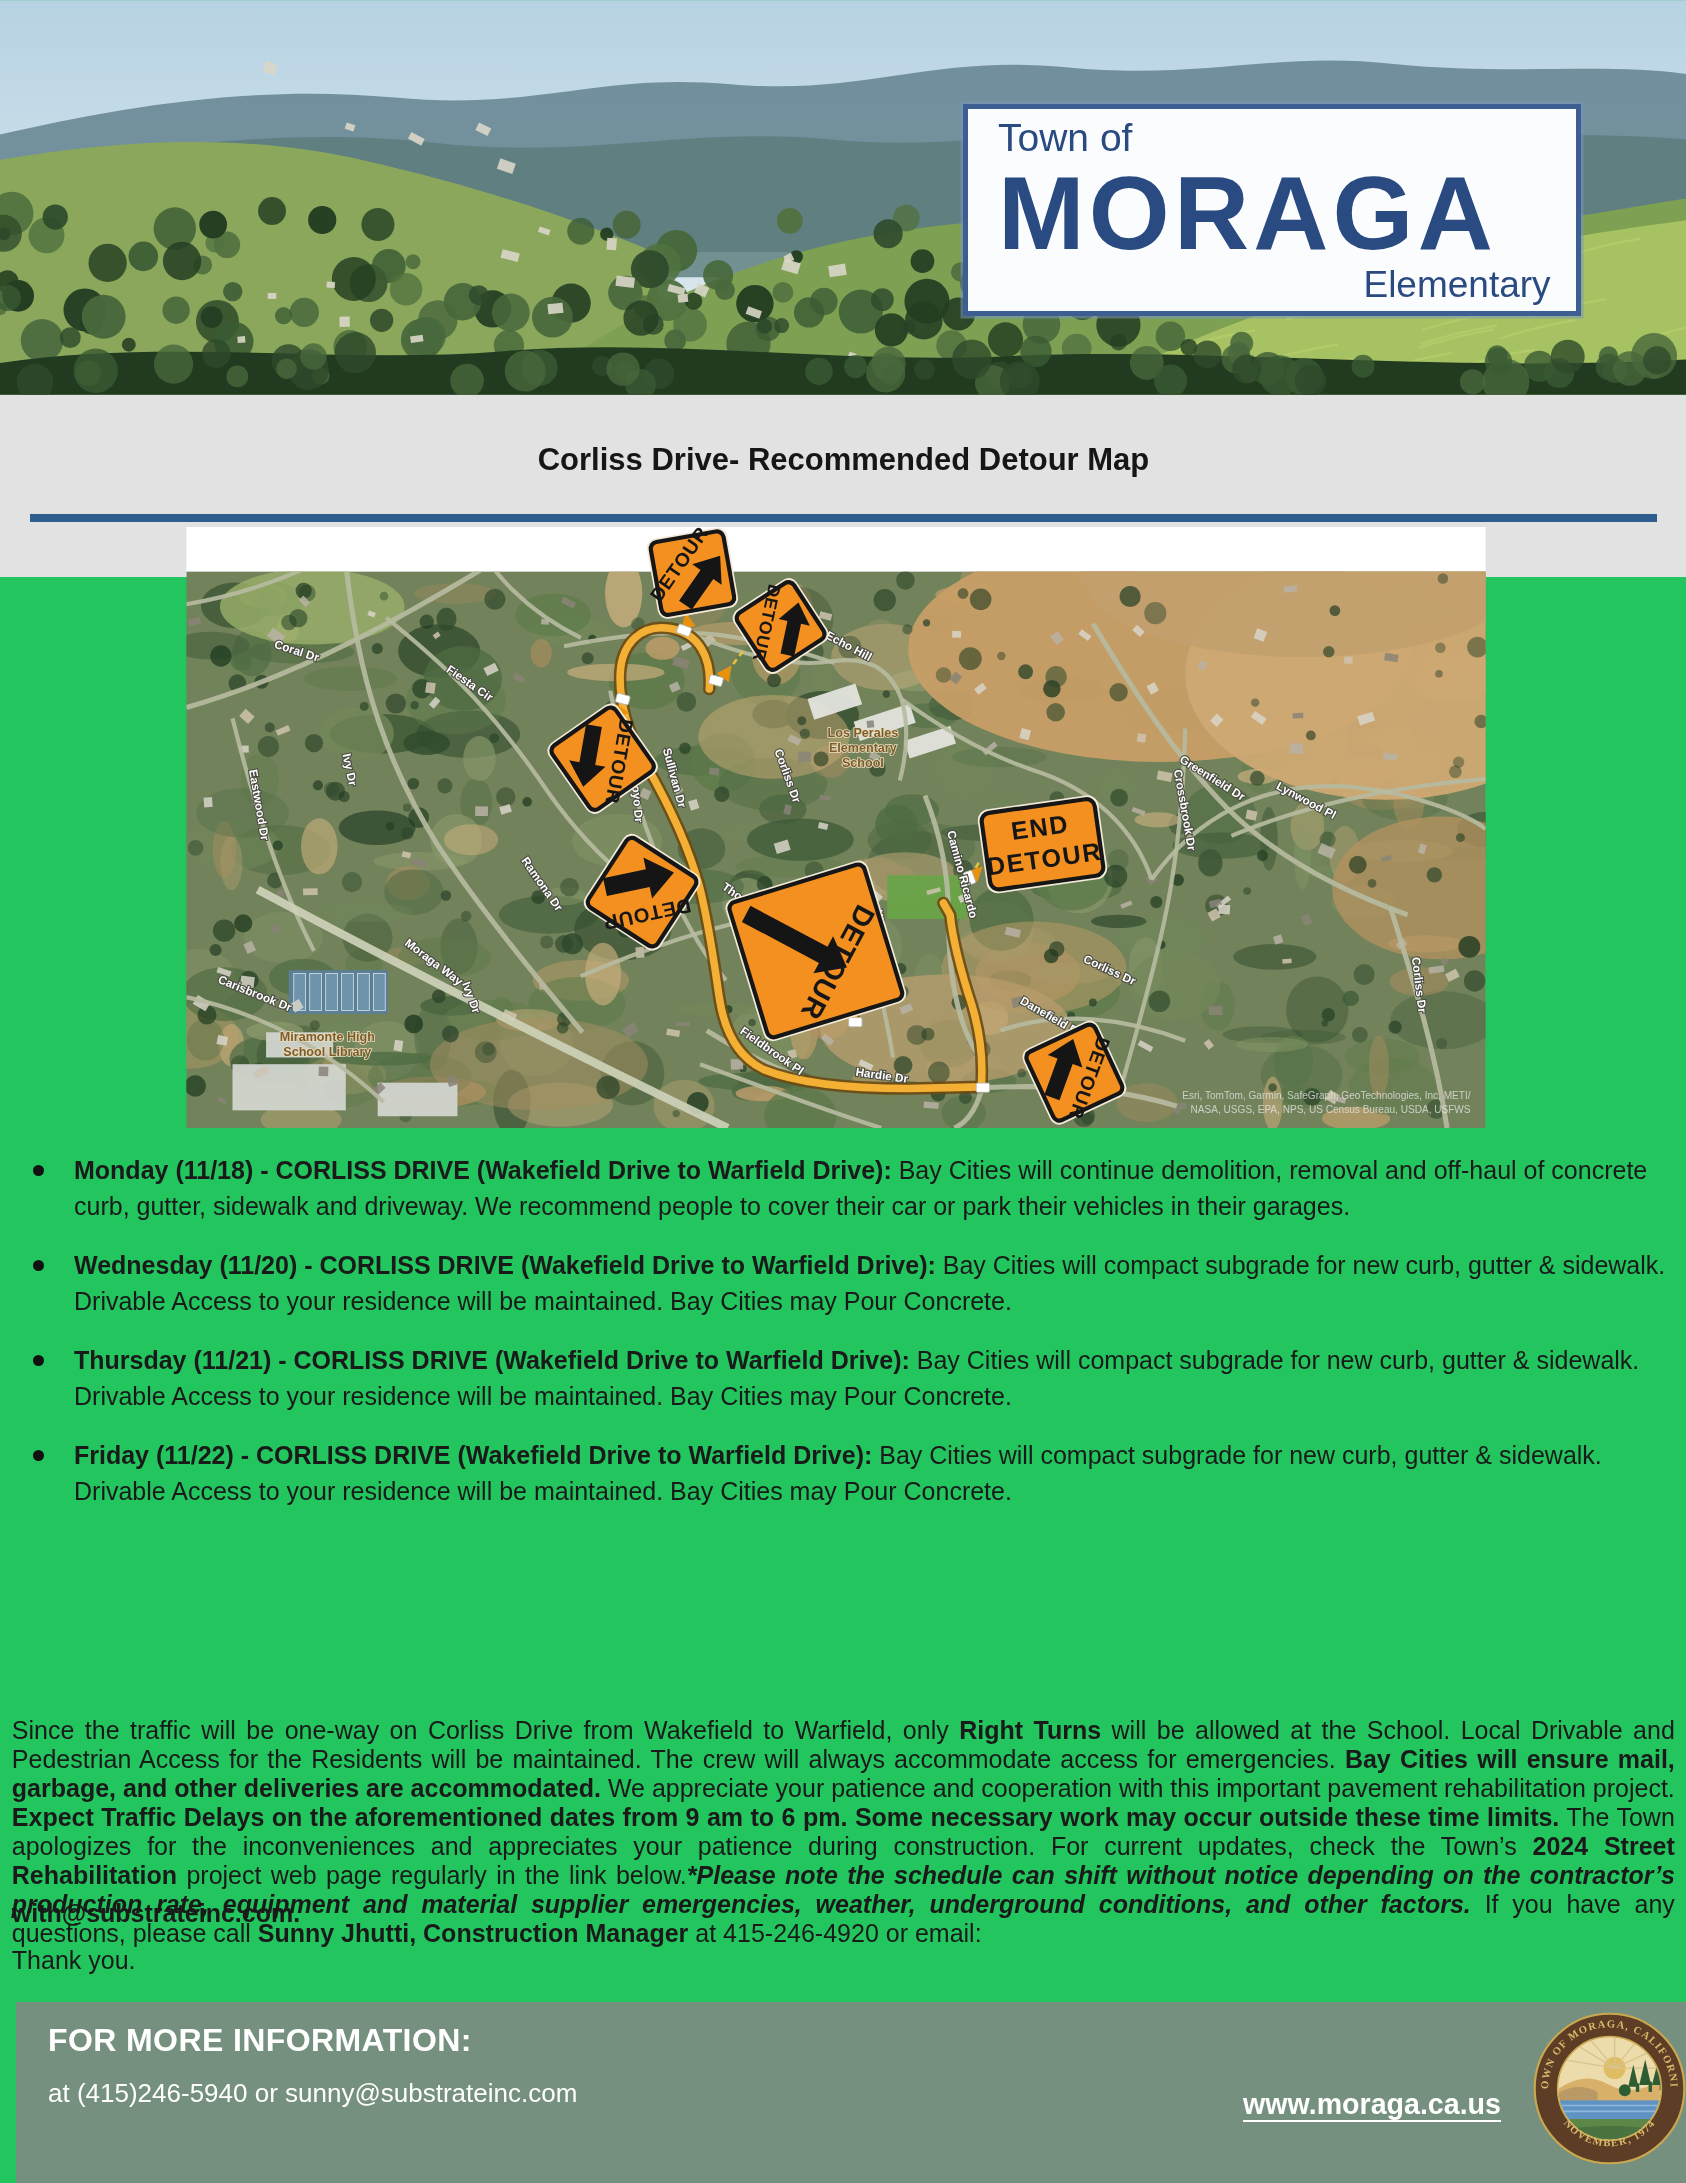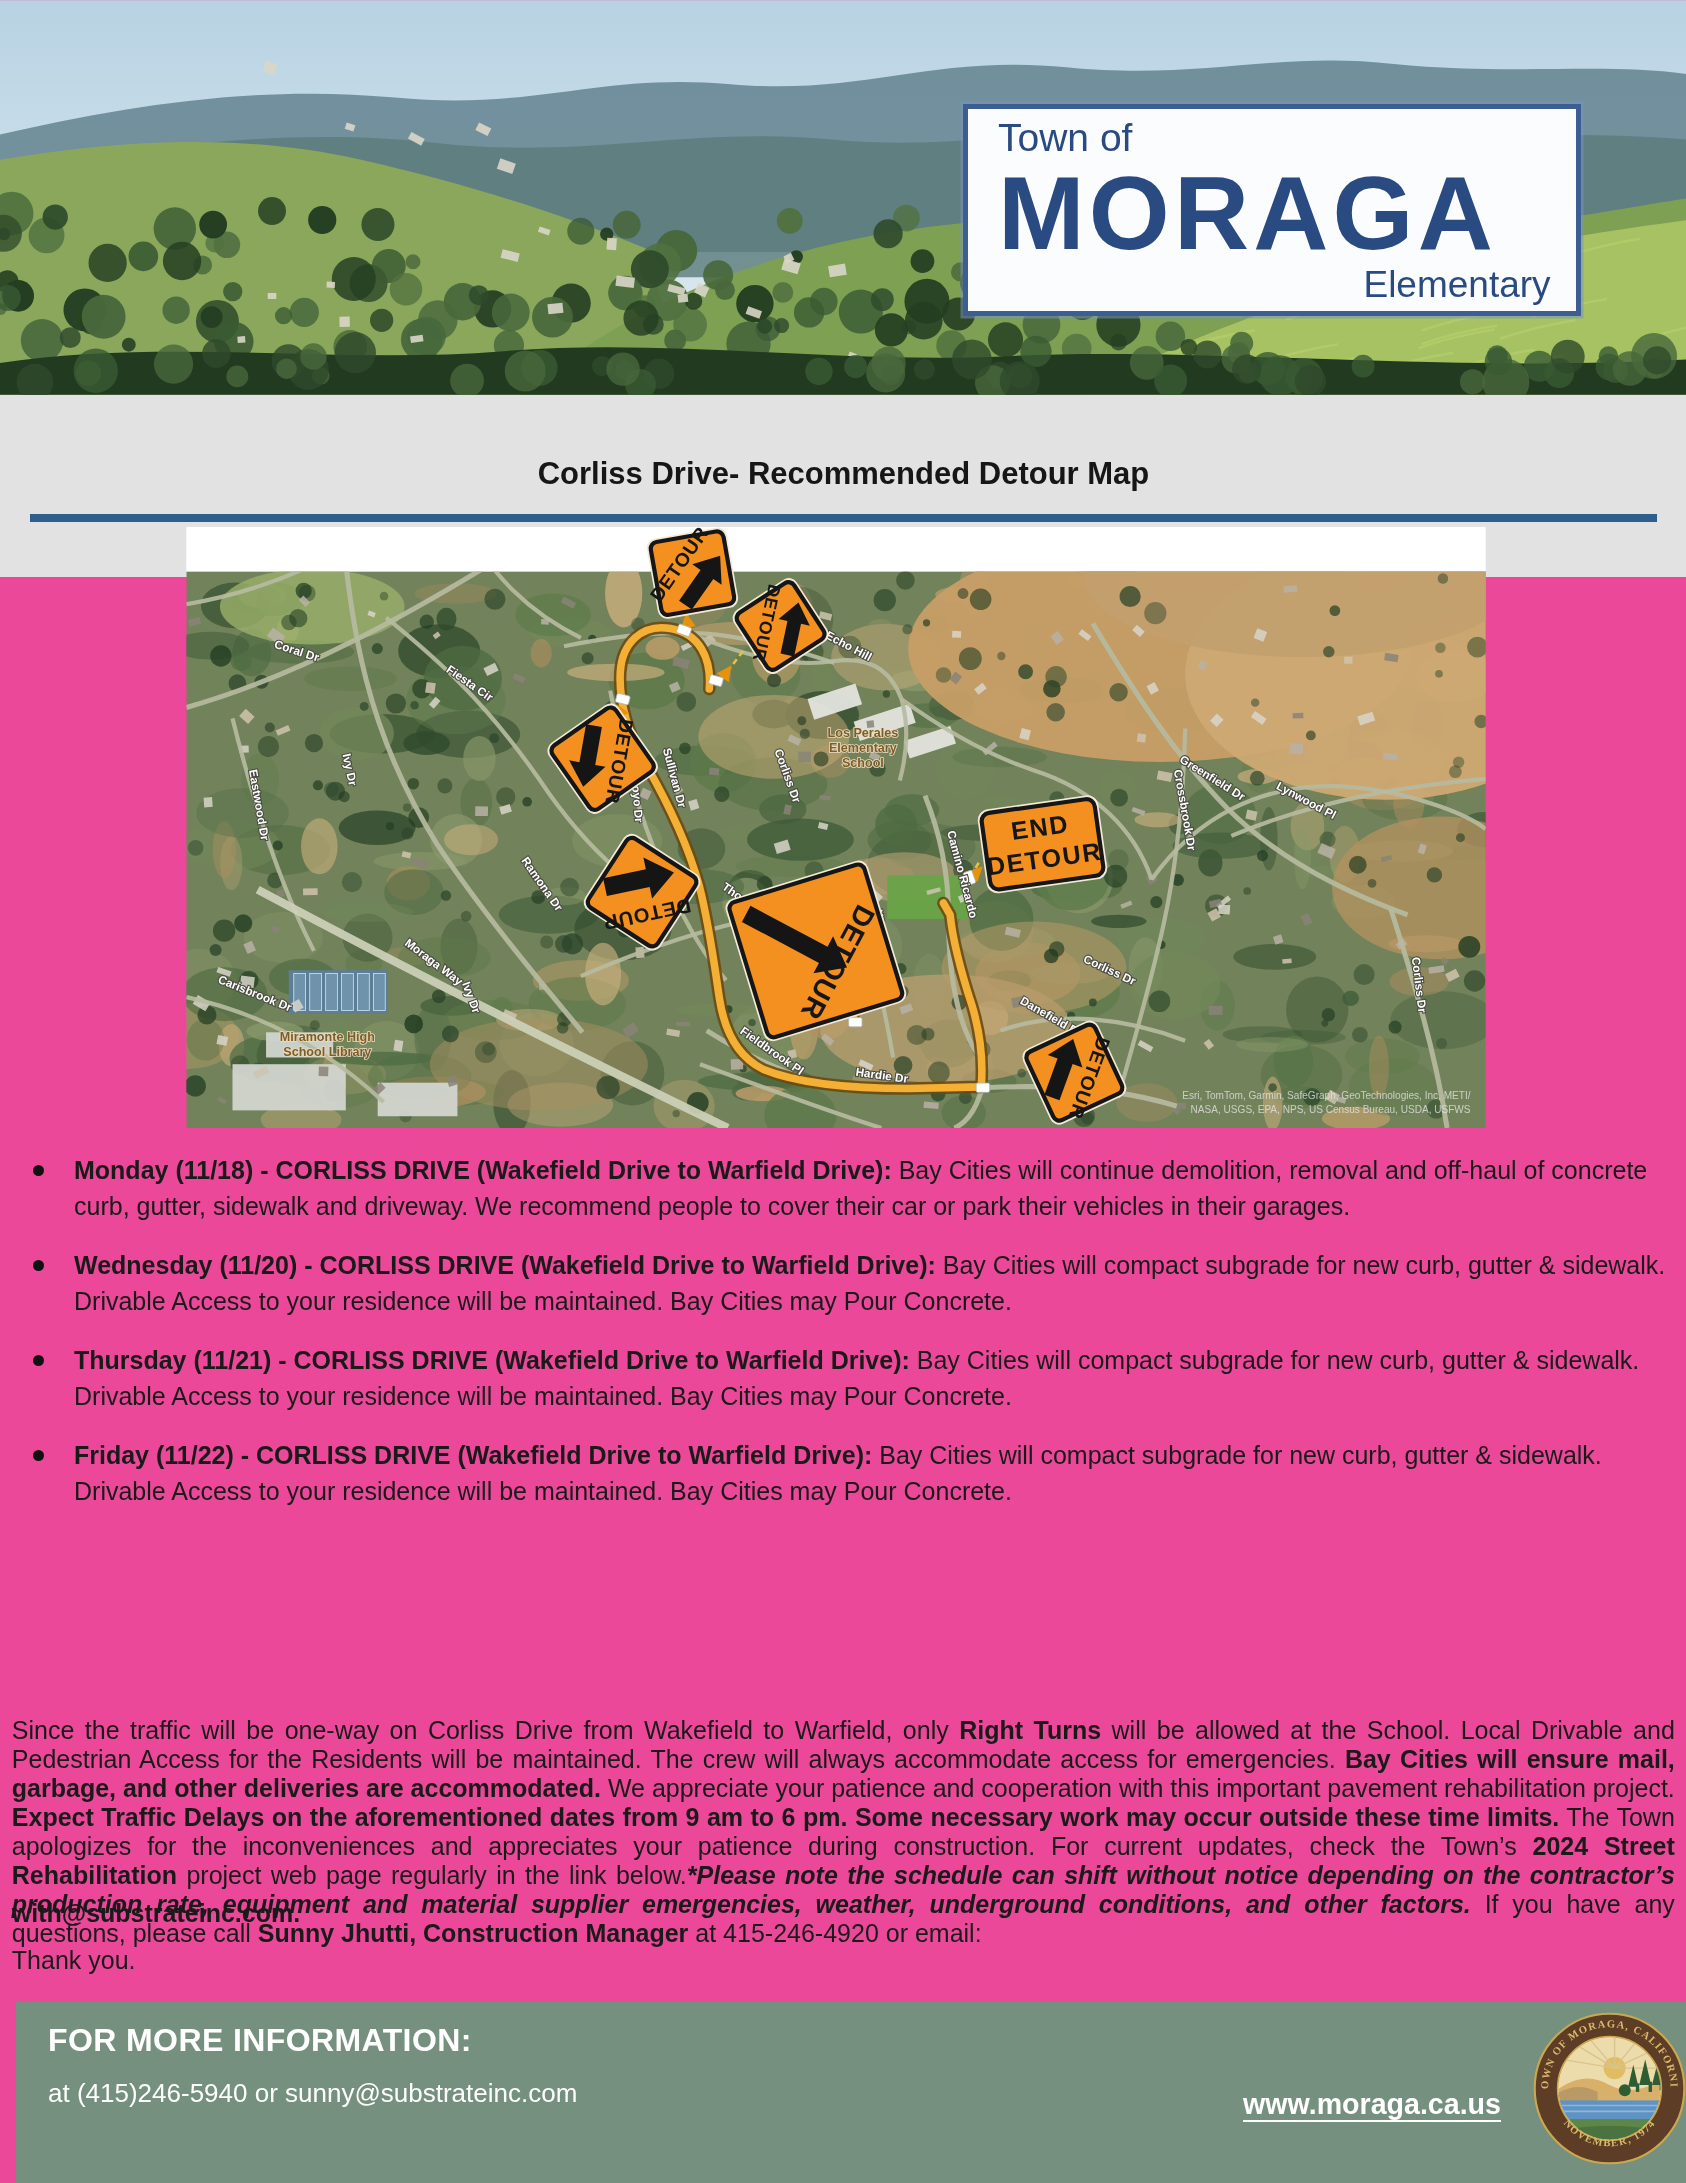--- a/index.html
+++ b/index.html
@@ -1,28 +1,28 @@
 <!DOCTYPE html>
 <html style="font-size:13.4px"><head>
 <meta charset="utf-8">
 <style>
   html,body{margin:0;padding:0;background:#888;}
-  .page{position:relative;width:1687px;height:2183px;background:#ec4899;overflow:hidden;
+  .page{position:relative;width:1687px;height:2183px;background:#22c55e;overflow:hidden;
         font-family:"Liberation Sans",sans-serif;color:#1a1a1a;}
   
   .header-photo{position:absolute;left:0;top:0;width:1687px;height:395px;overflow:hidden;}
   .logo-box{position:absolute;left:963px;top:104px;width:618px;height:212px;background:#fbfcfd;
             border:5.9px solid #3c5e92;box-sizing:border-box;padding:6.7px 22px 0 30px;color:#2a4a82;
             box-shadow:0 0 0 2.5px rgba(120,150,185,.55);}
   .logo-townof{font-size:39px;font-weight:500;}
   .logo-name{font-size:104px;font-weight:bold;letter-spacing:4.2px;line-height:1.02;margin-top:0;}
   .logo-state{font-size:37px;text-align:right;margin-top:-1.7px;padding-right:3.4px;}
   
   .title-band{position:absolute;left:0;top:395px;width:1687px;height:182px;background:#e2e2e3;}
-  .page-title{margin:0;padding-top:61px;text-align:center;font-size:31px;font-weight:bold;color:#161616;}
+  .page-title{margin:0;padding-top:47px;text-align:center;font-size:31px;font-weight:bold;color:#161616;}
   .blue-rule{position:absolute;left:30px;right:30px;top:514px;height:7.6px;background:#2d5e8d;}
   
   .map-wrap{position:absolute;left:186px;top:527px;width:1300px;height:601px;}
   .map-wrap svg{display:block;}
   
   .bullets{position:absolute;left:25px;top:1152px;width:1642px;list-style:none;margin:0;padding:0;
            font-size:25px;line-height:36px;}
   .bullets li{position:relative;padding-left:49px;margin-bottom:23px;}
   .bullets li::before{content:"";position:absolute;left:8.4px;top:12.6px;width:11px;height:11px;border-radius:50%;background:#111;}
   .lead{font-weight:bold;}

